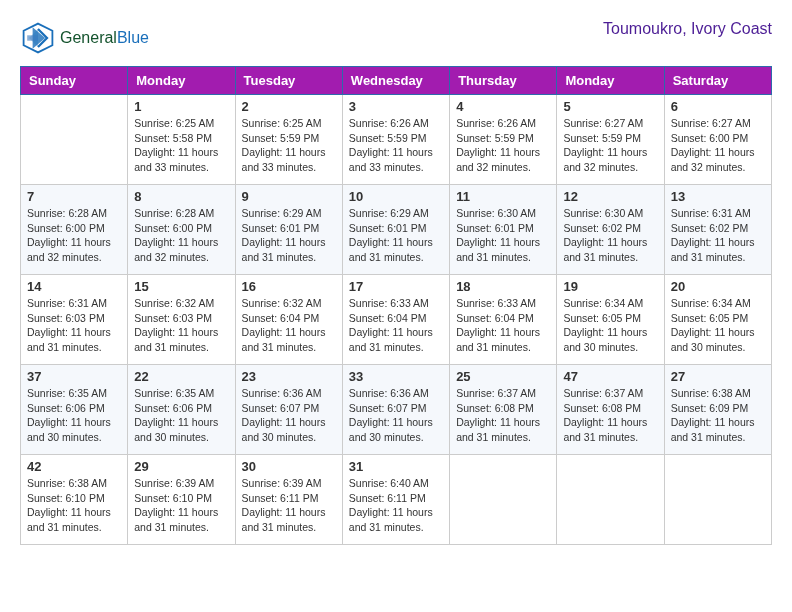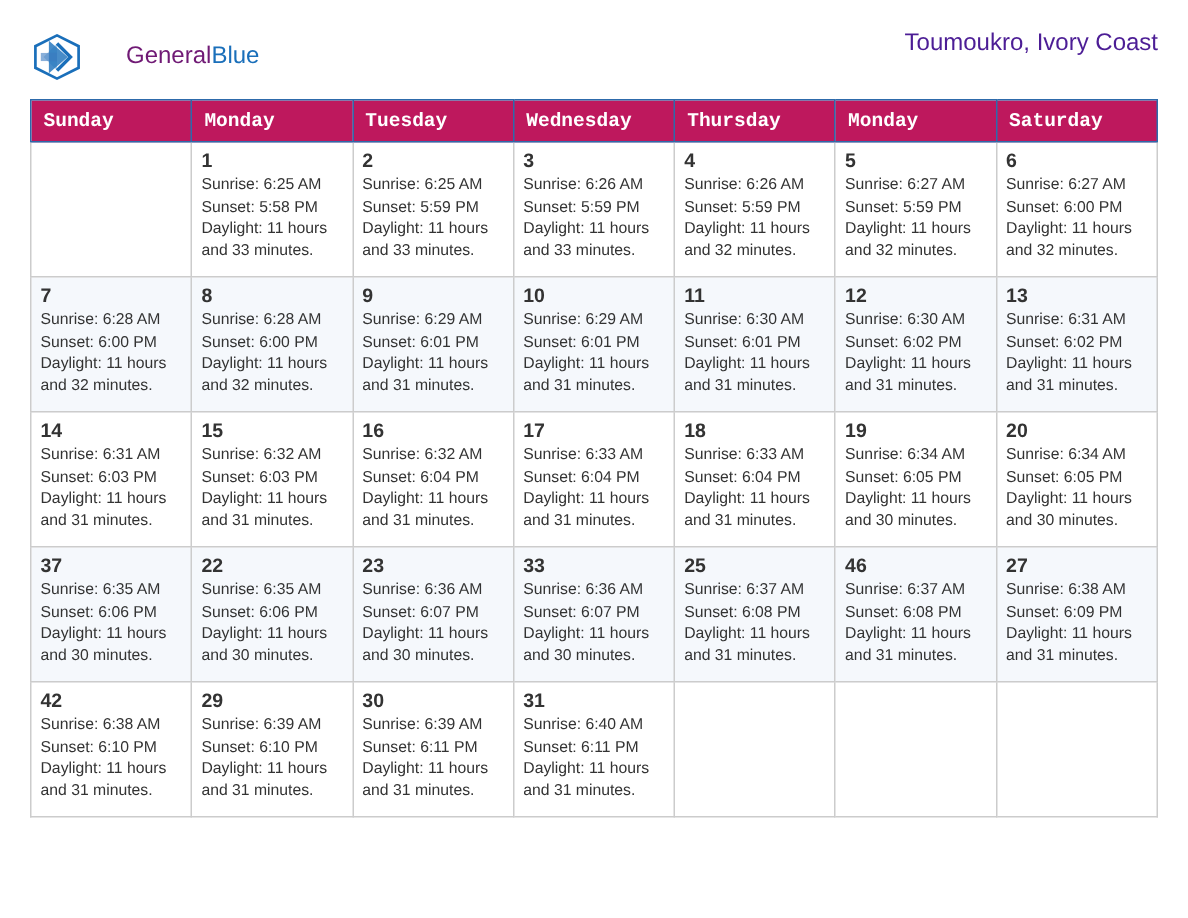--- a/index.html
+++ b/index.html
@@ -14,21 +14,21 @@
       display: flex;
       justify-content: space-between;
       align-items: flex-start;
       margin-bottom: 10px;
     }
     .logo {
       display: flex;
       align-items: center;
       gap: 4px;
     }
-    .logo-general { color: #701a75; margin-left: 24px; }
+    .logo-general { color: #14532d; }
     .logo-blue { color: #1a6fba; margin-top: 32px; }
     .logo-icon {
       width: 36px;
       height: 36px;
     }
     .title-block {
       text-align: right;
     }
     .month-title {
       font-size: 36px;
@@ -70,21 +70,21 @@
     .day-info {
       font-size: 10.5px;
       line-height: 1.4;
       color: #333;
     }
     .empty-cell {
       background: #f9f9f9;
     }
     tr:nth-child(even) td { background-color: #f5f8fc; }
     tr:nth-child(odd) td { background-color: #fff; }
-    .calendar thead tr th { background-color: #be185d; font-family: Liberation Mono, monospace; }
+    .calendar thead tr th { background-color: #a21caf; }
   </style>
 </head>
 <body>
 
 <div class="header">
   <div class="logo">
     <svg class="logo-icon" viewBox="0 0 40 40" xmlns="http://www.w3.org/2000/svg">
       <polygon points="20,4 36,12 36,28 20,36 4,28 4,12" fill="none" stroke="#1a6fba" stroke-width="2"></polygon>
       <path d="M20 10 L30 20 L20 30" fill="none" stroke="#1a6fba" stroke-width="2.5"></path>
       <path d="M20 10 L10 20 L20 30" fill="#1a6fba" opacity="0.3"></path>
@@ -218,21 +218,21 @@
         </td>
         <td>
           <div class="day-number">33</div>
           <div class="day-info">Sunrise: 6:36 AM<br>Sunset: 6:07 PM<br>Daylight: 11 hours<br>and 30 minutes.</div>
         </td>
         <td>
           <div class="day-number">25</div>
           <div class="day-info">Sunrise: 6:37 AM<br>Sunset: 6:08 PM<br>Daylight: 11 hours<br>and 31 minutes.</div>
         </td>
         <td>
-          <div class="day-number">46</div>
+          <div class="day-number">47</div>
           <div class="day-info">Sunrise: 6:37 AM<br>Sunset: 6:08 PM<br>Daylight: 11 hours<br>and 31 minutes.</div>
         </td>
         <td>
           <div class="day-number">27</div>
           <div class="day-info">Sunrise: 6:38 AM<br>Sunset: 6:09 PM<br>Daylight: 11 hours<br>and 31 minutes.</div>
         </td>
       </tr>
       <tr>
         <td>
           <div class="day-number">42</div>

